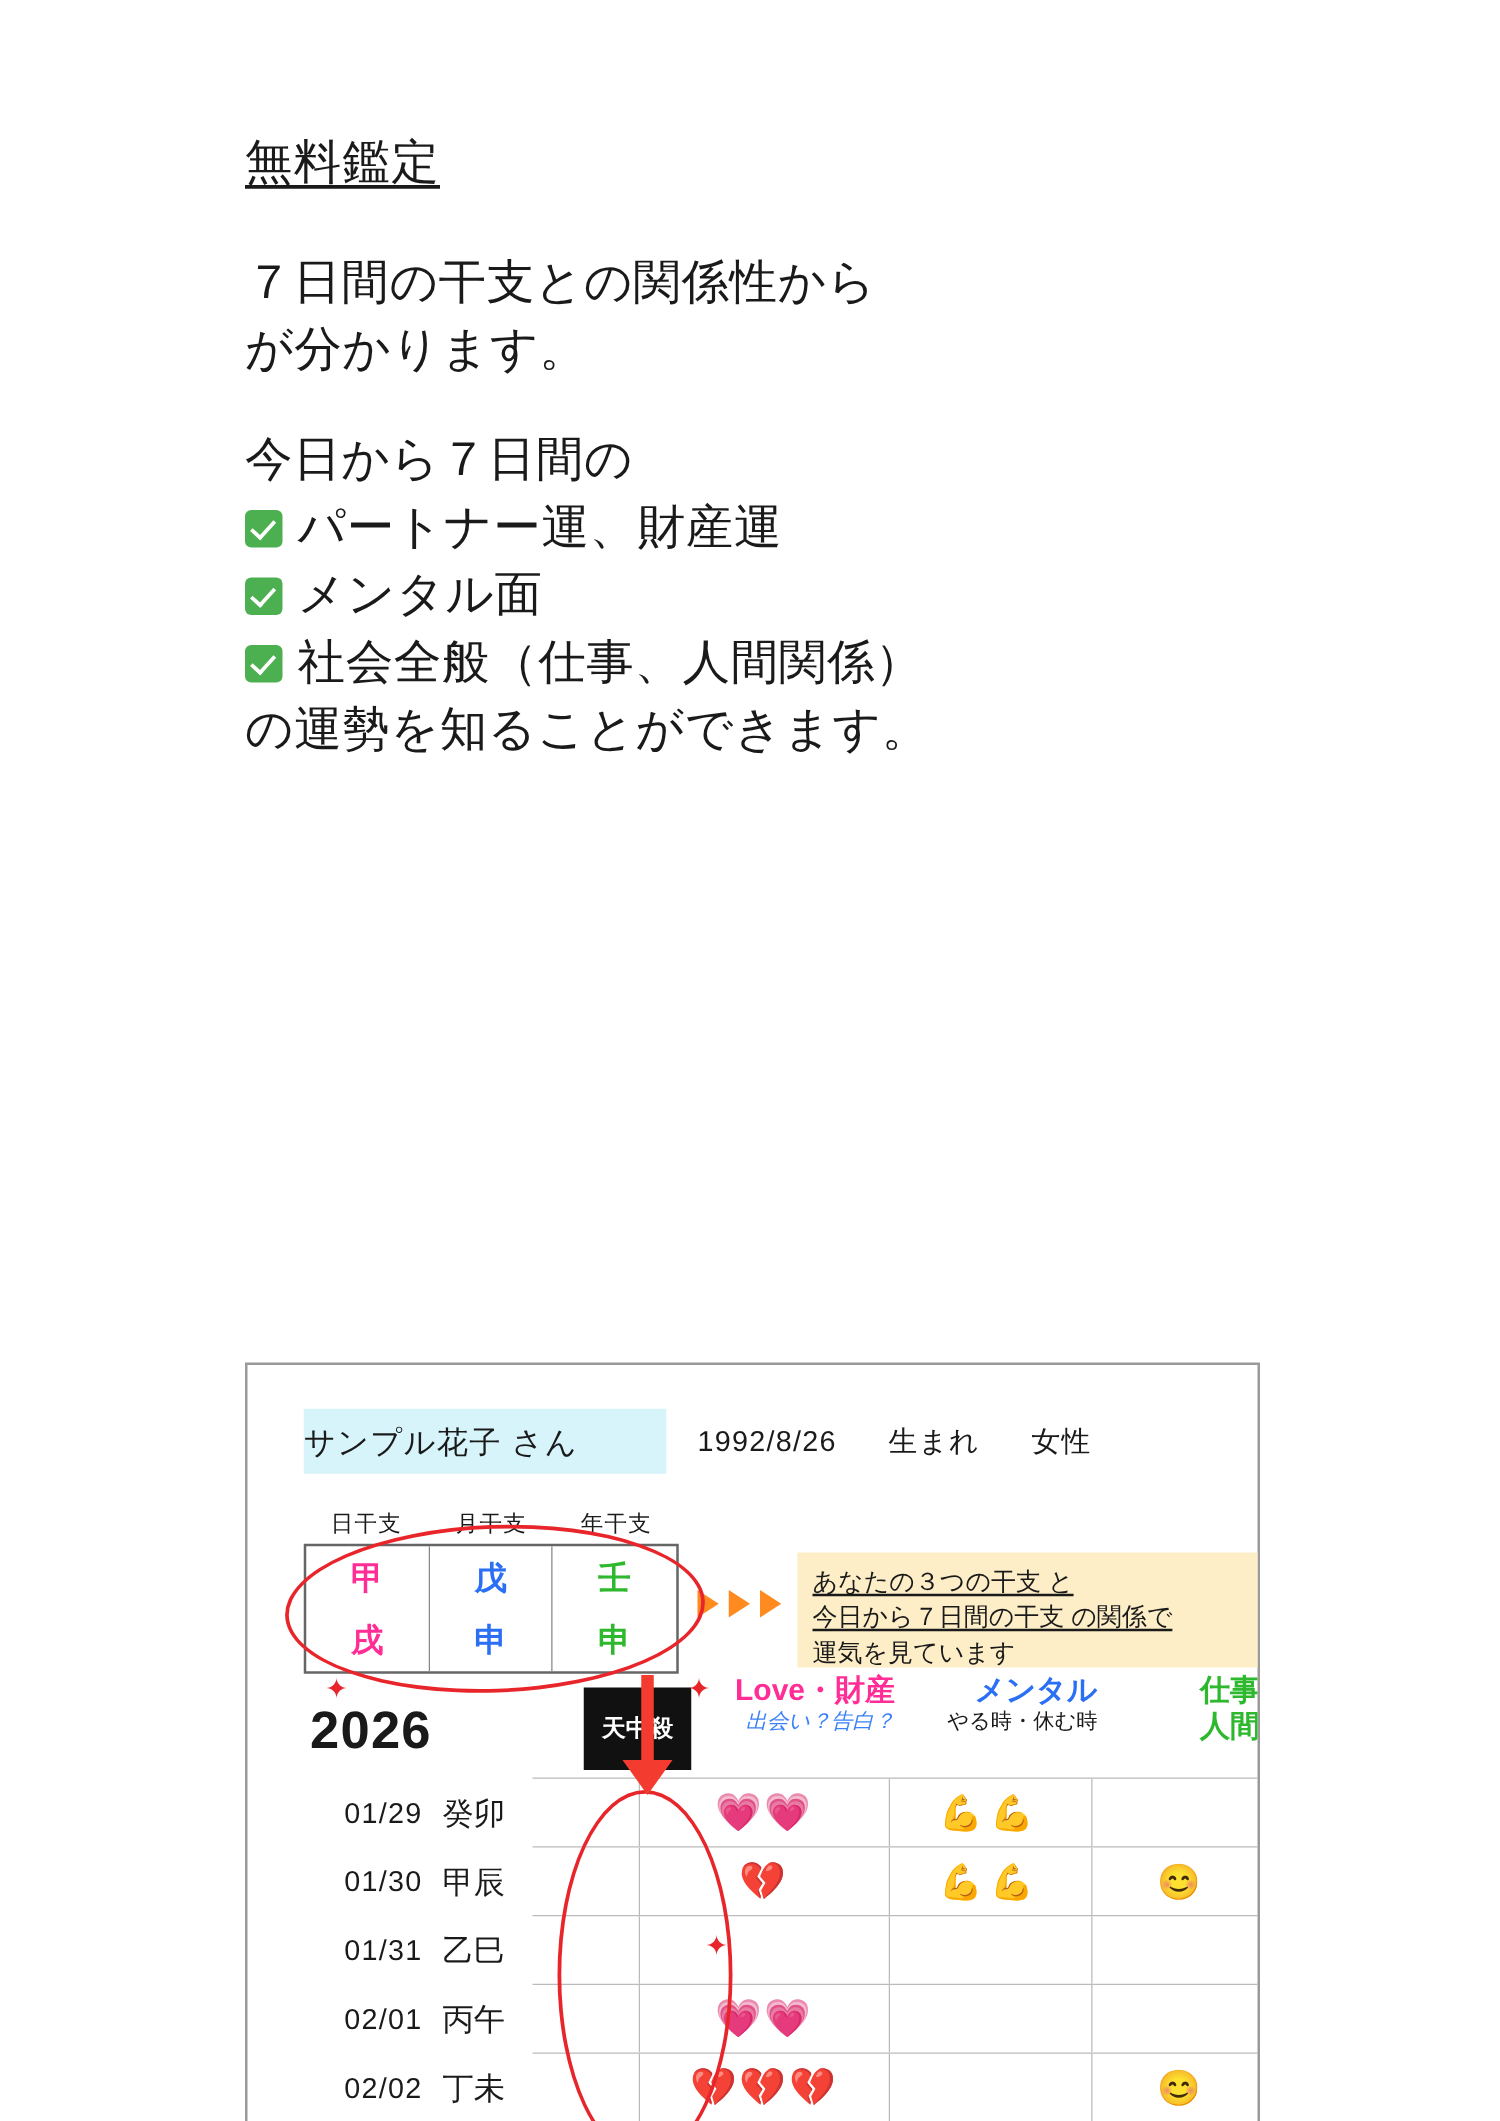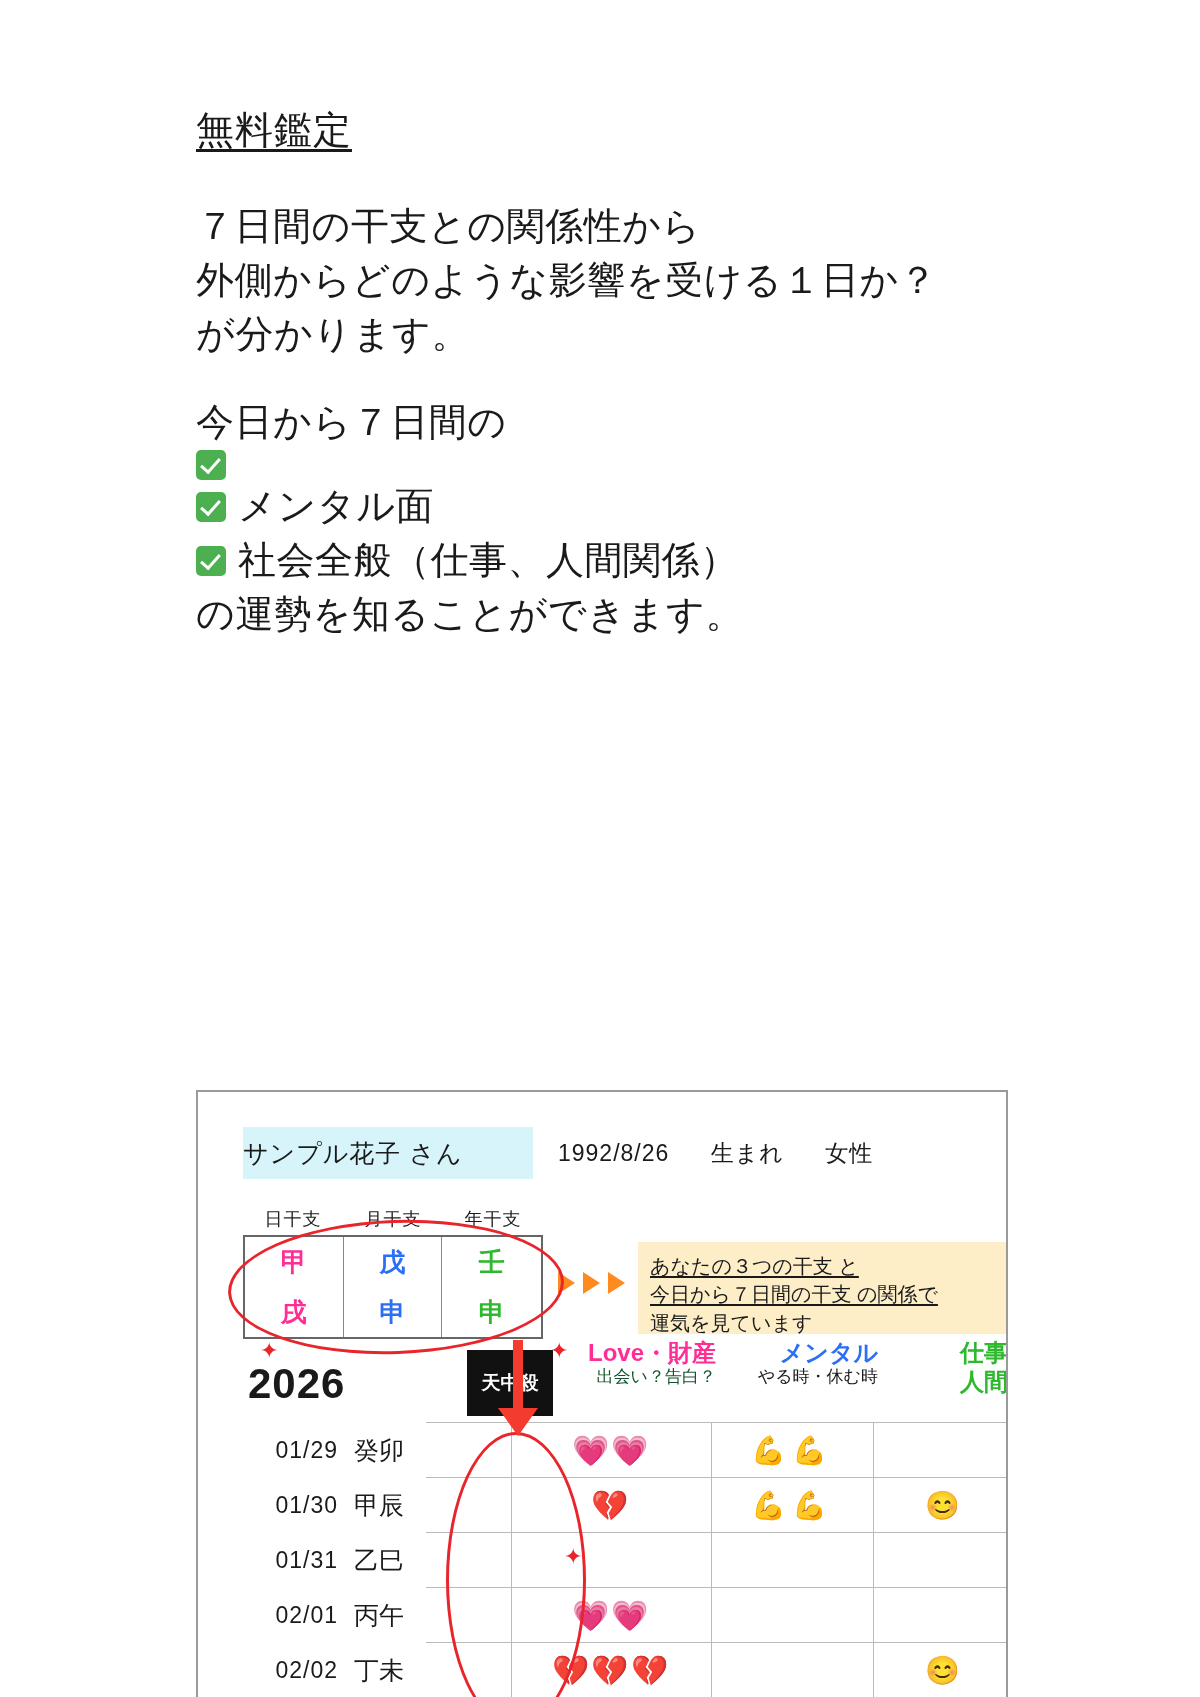--- a/index.html
+++ b/index.html
@@ -208,21 +208,21 @@
   }
   .col-head {
     position: absolute;
     top: 246px;
     text-align: right;
     line-height: 1.22;
   }
   .col-head .t1 { font-size: 24px; font-weight: bold; }
   .col-head .t2 { font-size: 17px; }
   .ch-love { left: 318px; width: 200px; color: #ff2d95; }
-  .ch-love .t2 { color: #14532d; }
+  .ch-love .t2 { color: #3b82f6; font-style: italic; }
   .ch-mental { left: 518px; width: 162px; color: #2b6ff5; }
   .ch-mental .t2 { color: #1a1a1a; }
   .ch-social { left: 680px; width: 130px; color: #2eb82e; }
 
   
   .grid {
     position: absolute;
     left: 228px;
     top: 330px;
     width: 586px;
@@ -302,29 +302,29 @@
 </head>
 <body>
 
 <div class="page">
 
   <div class="intro">
     <div class="intro-title">無料鑑定</div>
 
     <div class="para">
       <div>７日間の干支との関係性から</div>
-      <div>外側からどのような影響を受ける１日か？</div>
       <div>が分かります。</div>
     </div>
 
     <div class="para">
       <div>今日から７日間の</div>
 
       <div class="checkline">
         <span class="check"></span>
+        <span>パートナー運、財産運</span>
       </div>
       <div class="checkline">
         <span class="check"></span>
         <span>メンタル面</span>
       </div>
       <div class="checkline">
         <span class="check"></span>
         <span>社会全般（仕事、人間関係）</span>
       </div>
 

